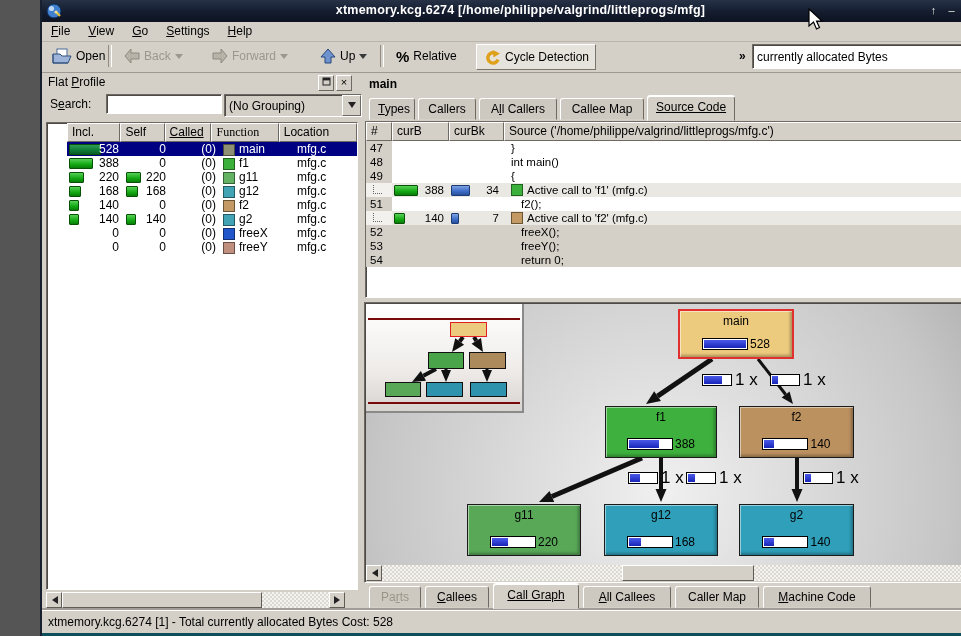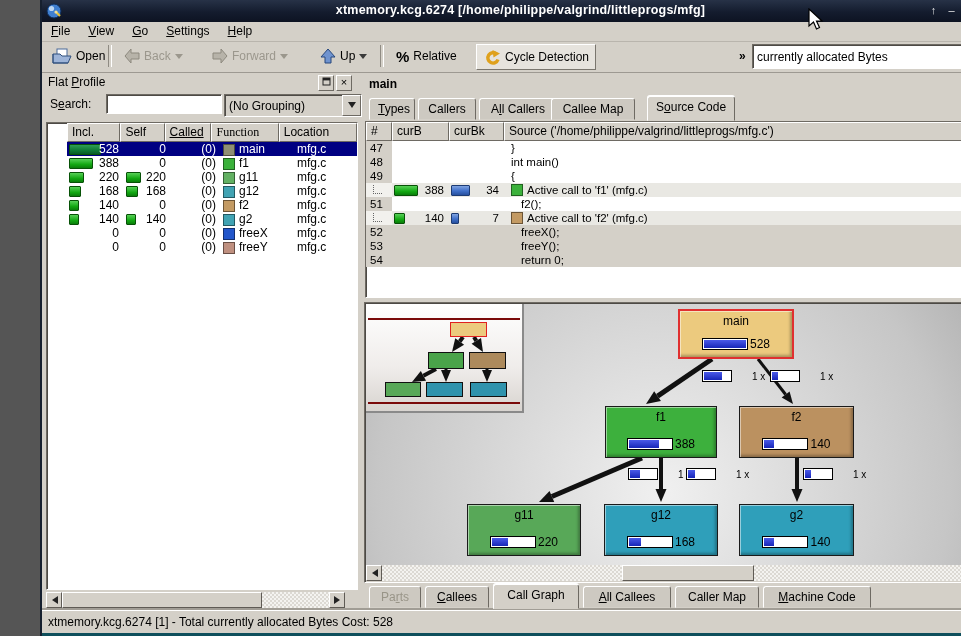--- a/index.html
+++ b/index.html
@@ -39,21 +39,21 @@
   .fp-row{display:flex;height:14px;line-height:14px;white-space:nowrap;}
   .fp-row.sel{background:#000082;color:#fff;}
   .fp-cell{position:relative;box-sizing:border-box;overflow:hidden;}
   .gbar{position:absolute;left:2px;top:2px;height:9px;background:linear-gradient(180deg,#57d057 0%,#12a812 60%,#0a7d0a 100%);border:1px solid #075207;border-radius:1px;}
   .gbar.dark{background:linear-gradient(180deg,#2f9e55 0%,#0e7a35 60%,#075c26 100%);border-color:#titles;} 
   .num{position:absolute;right:5px;top:0;}
   .fsq{display:inline-block;width:10px;height:10px;margin:2px 4px 0 2px;border:1px solid rgba(0,0,0,.45);vertical-align:top;}
   
   .tab{position:absolute;box-sizing:border-box;height:22px;padding:3px 8px 0 8px;background:#d4d0c8;
        border:1px solid;border-color:#fff #6e6a63 #d4d0c8 #fff;border-radius:3px 3px 0 0;text-align:center;white-space:nowrap;}
-  .tab.active{height:25px;top:-2px;z-index:3;box-shadow:0 -1px 0 #fff;}
+  .tab.active{height:25px;top:-2px;z-index:3;box-shadow:0 -1px 0 #fff;text-decoration:underline;}
   .tab.inactive{background:#cdc9c1;}
   .tab.disabled{color:#999588;}
   
   #src-frame{left:323px;top:121px;width:636px;height:177px;background:#fff;box-sizing:border-box;}
   .src-hdr{display:flex;height:19px;background:#d4d0c8;}
   .src-row{display:flex;height:14px;line-height:14px;white-space:nowrap;font-size:11.5px;}
   .src-num{width:26px;box-sizing:border-box;background:#d4d0c8;padding-left:4px;flex:none;}
   .c-curb{width:57px;flex:none;position:relative;}
   .c-curbk{width:55px;flex:none;position:relative;}
   .c-src{flex:1;position:relative;padding-left:5px;overflow:hidden;}
@@ -67,21 +67,21 @@
   
   #graph-frame{left:322px;top:302px;width:637px;height:281px;box-sizing:border-box;background:#d4d0c8;}
   #graph-vp{position:absolute;left:1px;top:1px;width:618px;height:261px;overflow:hidden;
             background:radial-gradient(circle 520px at 48% 72%,#f0f0f0 0%,#c6c6c6 55%,#8e8e8e 100%);}
   .g-node{position:absolute;box-sizing:border-box;border:1px solid #1a1a1a;text-align:center;
           box-shadow:inset 1px 1px 0 rgba(255,255,255,.5), inset -2px -2px 3px rgba(0,0,0,.28);}
   .g-node .nlabel{margin-top:3px;font-size:12px;}
   .g-node .nbar-row{position:absolute;left:0;right:0;bottom:6px;display:flex;justify-content:center;align-items:center;gap:2px;}
   .pbar{position:relative;background:#fff;border:1px solid #000;height:12px;box-sizing:border-box;}
   .pbar .fill{position:absolute;left:1px;top:1px;bottom:1px;background:linear-gradient(180deg,#4a5ae8,#1726b8);}
-  .edge-label{position:absolute;display:flex;align-items:center;gap:20px;font-size:10px;}
+  .edge-label{position:absolute;display:flex;align-items:center;gap:3px;font-size:17px;}
   #overview{position:absolute;left:0;top:0;width:156px;height:107px;border-right:2px solid #8a8a8a;border-bottom:2px solid #8a8a8a;
             background:linear-gradient(180deg,#ffffff 0%,#efecea 60%,#d8d4d0 100%);}
   .ov-line{position:absolute;left:2px;right:2px;height:2px;background:#7a0a0a;}
   .ov-node{position:absolute;border:1px solid #111;box-sizing:border-box;}
   
   .sb-track{background:#e9e7e2;background-image:repeating-conic-gradient(#f4f3f0 0% 25%, #dcd9d3 0% 50%);background-size:4px 4px;}
   .sb-btn{position:absolute;background:#d4d0c8;box-sizing:border-box;border:1px solid;border-color:#fff #5f5b55 #5f5b55 #fff;display:flex;align-items:center;justify-content:center;}
   .sb-thumb{position:absolute;background:#d4d0c8;box-sizing:border-box;border:1px solid;border-color:#fff #5f5b55 #5f5b55 #fff;}
   .tri{width:0;height:0;border:4px solid transparent;}
   .tri.up{border-bottom:6px solid #222;margin-top:-3px;}
@@ -324,21 +324,21 @@
     <div class="sb-btn" style="right:0;top:0;width:16px;height:16px">
         <span class="tri right"></span>
       </div>
   </div>
 
   <div class="abs" style="left:327px;top:77px;font-weight:bold">main</div>
   <div class="abs" style="left:327px;top:98px;width:630px;height:23px;border-bottom:1px solid #fff" id="toptabs">
       <div class="tab inactive" style="left: 0px; width: 46px;"><span></span><u>T</u><span>ypes</span></div>
       <div class="tab inactive" style="left: 49px; width: 58px;"><span>Callers</span><span></span></div>
       <div class="tab inactive" style="left: 110px; width: 78px;"><span>A</span><u>l</u><span>l Callers</span></div>
-      <div class="tab inactive" style="left: 182px; width: 84px;"><span>Callee Map</span><span></span></div>
+      <div class="tab inactive" style="left: 191px; width: 84px;"><span>Callee Map</span><span></span></div>
       <div class="tab active" style="left: 278px; width: 88px;"><span>S</span><u>o</u><span>urce Code</span></div>
     </div>
 
   <div id="src-frame" class="abs in">
     <div class="src-hdr" id="src-hdr">
         <div class="fp-hcell" style="width: 26px; flex-shrink: 0; box-sizing: border-box;">#</div>
         <div class="fp-hcell" style="width: 57px; flex-shrink: 0; box-sizing: border-box;">curB</div>
         <div class="fp-hcell" style="width: 55px; flex-shrink: 0; box-sizing: border-box;">curBk</div>
         <div class="fp-hcell" style="flex: 1 0 0%;">Source ('/home/philippe/valgrind/littleprogs/mfg.c')</div>
       </div>

